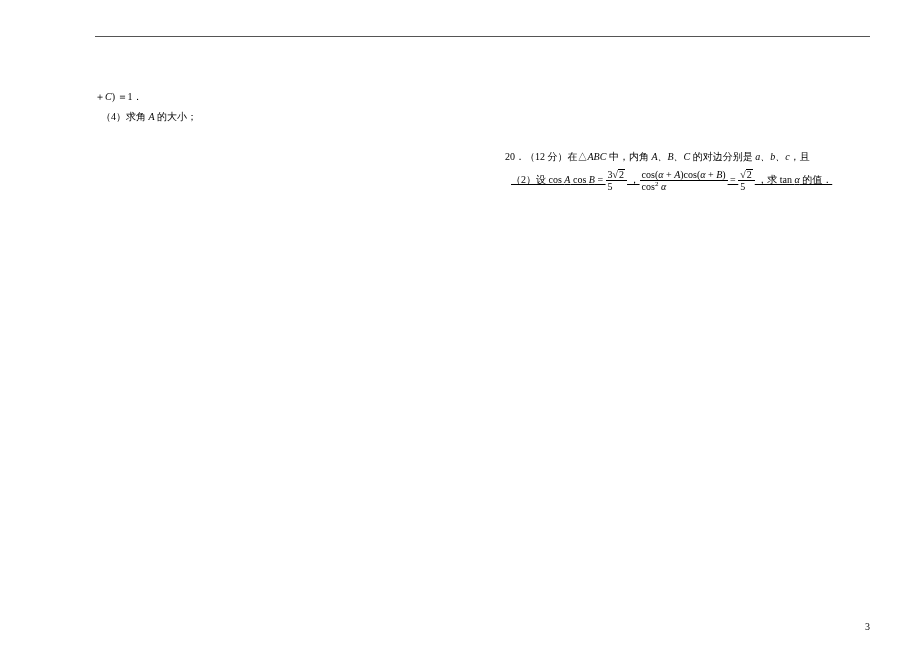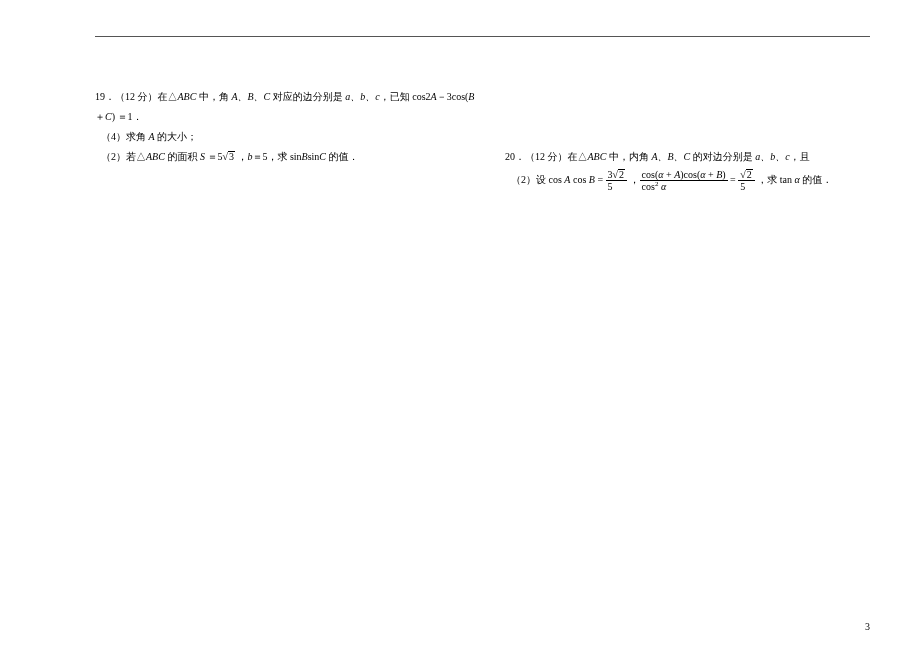--- a/index.html
+++ b/index.html
@@ -79,46 +79,40 @@
   }
 </style>
 </head>
 <body>
 
 <div class="page">
   <div class="cols">
 
     <div class="col-left">
 
-      <div class="line">
-        <span>19</span><span>．</span><span>（12 分）</span><span>在△</span><span class="mi">ABC</span><span> 中，角 </span><span class="mi">A、B、C</span><span> 对应的边分别是 </span><span class="mi">a、b、c</span><span>，已知 cos2</span><span class="mi">A</span><span>－3cos(</span><span class="mi">B</span>
-      </div>
 
       <div class="line">
         <span>＋</span><span class="mi">C</span><span>) ＝1．</span>
       </div>
 
       <div class="line sub">
         <span>（4）求角 </span><span class="mi">A</span><span> 的大小；</span>
       </div>
 
-      <div class="line sub">
-        <span>（2）若△</span><span class="mi">ABC</span><span> 的面积 </span><span class="mi">S</span><span> ＝5</span><span class="radic"><span>3</span></span><span> ，</span><span class="mi">b</span><span>＝5，求 sin</span><span class="mi">B</span><span>sin</span><span class="mi">C</span><span> 的值．</span>
-      </div>
     </div>
 
     <div class="col-right">
 
       <div class="line">
         <span>20</span><span>．</span><span>（12 分）</span><span>在△</span><span class="mi">ABC</span><span> 中，内角 </span><span class="mi">A、B、C</span><span> 的对边分别是 </span><span class="mi">a、b、c</span><span>，且</span>
       </div>
 
 
 
-      <div class="line sub" style="line-height:2.6;">
+      <div class="line sub" style="line-height:2.6;text-decoration:underline;">
         <span>（2）设 cos </span><span class="mi">A</span><span> cos </span><span class="mi">B</span><span> = </span><span class="frac"><span class="num"><span>3</span><span class="radic"><span>2</span></span></span><span class="den">5</span></span><span> ，</span><span class="frac"><span class="num"><span>cos</span>(<span class="mi">α</span><span> + </span><span class="mi">A</span>)<span>cos</span>(<span class="mi">α</span><span> + </span><span class="mi">B</span>)</span><span class="den"><span>cos</span><span class="sup">2</span> <span class="mi">α</span></span></span><span> = </span><span class="frac"><span class="num"><span class="radic"><span>2</span></span></span><span class="den">5</span></span><span> ，求 tan </span><span class="mi">α</span><span> 的值．</span>
       </div>
 
     </div>
   </div>
 </div>
 
 <div class="footer">3</div>
 
 </body></html>

